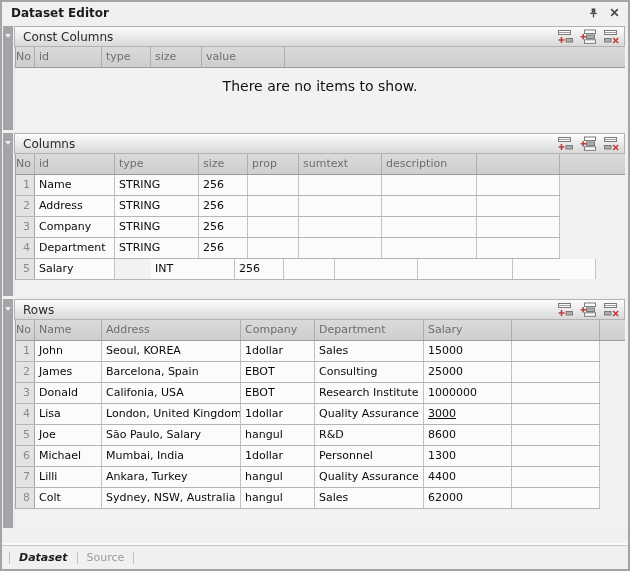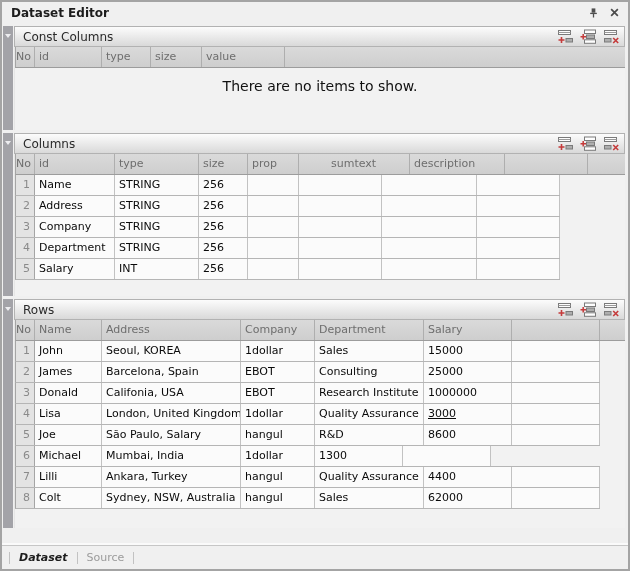--- a/index.html
+++ b/index.html
@@ -171,21 +171,21 @@
           </span>
         </span>
       </div>
       <div class="grid">
           <div class="grid-header">
             <div class="hcell no-col" style="width: 19px;">No</div>
             <div class="hcell" style="width: 80px;">id</div>
             <div class="hcell" style="width: 84px;">type</div>
             <div class="hcell" style="width: 49px;">size</div>
             <div class="hcell" style="width: 51px;">prop</div>
-            <div class="hcell" style="width: 83px; margin-left: 28px;">sumtext</div>
+            <div class="hcell" style="width: 83px;">sumtext</div>
             <div class="hcell" style="width: 95px;">description</div>
             <div class="hcell" style="width: 83px;"></div>
             <div class="hrest"></div>
           </div>
         <div class="grid-body" style="height:121px">
             <div class="trow" style="width: 545px;">
               <div class="dcell no-cell" style="width: 19px;">1</div>
               <div class="dcell" style="width: 80px;">Name</div>
               <div class="dcell" style="width: 84px;">STRING</div>
               <div class="dcell" style="width: 49px;">256</div>
@@ -220,21 +220,21 @@
               <div class="dcell" style="width: 84px;">STRING</div>
               <div class="dcell" style="width: 49px;">256</div>
               <div class="dcell" style="width: 51px;"></div>
               <div class="dcell" style="width: 83px;"></div>
               <div class="dcell" style="width: 95px;"></div>
               <div class="dcell" style="width: 83px;"></div>
             </div>
             <div class="trow" style="width: 545px;">
               <div class="dcell no-cell" style="width: 19px;">5</div>
               <div class="dcell" style="width: 80px;">Salary</div>
-              <div class="dcell" style="width: 84px;">INT</div>
+              <div class="dcell" style="width: 84px; margin-left: 36px;">INT</div>
               <div class="dcell" style="width: 49px;">256</div>
               <div class="dcell" style="width: 51px;"></div>
               <div class="dcell" style="width: 83px;"></div>
               <div class="dcell" style="width: 95px;"></div>
               <div class="dcell" style="width: 83px;"></div>
             </div>
           </div>
       </div>
     </div>
   </div>
@@ -328,20 +328,21 @@
               <div class="dcell" style="width: 74px;">hangul</div>
               <div class="dcell" style="width: 109px;">R&amp;D</div>
               <div class="dcell" style="width: 88px;">8600</div>
               <div class="dcell" style="width: 88px;"></div>
             </div>
             <div class="trow" style="width: 585px;">
               <div class="dcell no-cell" style="width: 19px;">6</div>
               <div class="dcell" style="width: 67px;">Michael</div>
               <div class="dcell" style="width: 139px;">Mumbai, India</div>
               <div class="dcell" style="width: 74px;">1dollar</div>
+              <div class="dcell" style="width: 109px;">Personnel</div>
               <div class="dcell" style="width: 88px;">1300</div>
               <div class="dcell" style="width: 88px;"></div>
             </div>
             <div class="trow" style="width: 585px;">
               <div class="dcell no-cell" style="width: 19px;">7</div>
               <div class="dcell" style="width: 67px;">Lilli</div>
               <div class="dcell" style="width: 139px;">Ankara, Turkey</div>
               <div class="dcell" style="width: 74px;">hangul</div>
               <div class="dcell" style="width: 109px;">Quality Assurance</div>
               <div class="dcell" style="width: 88px;">4400</div>

